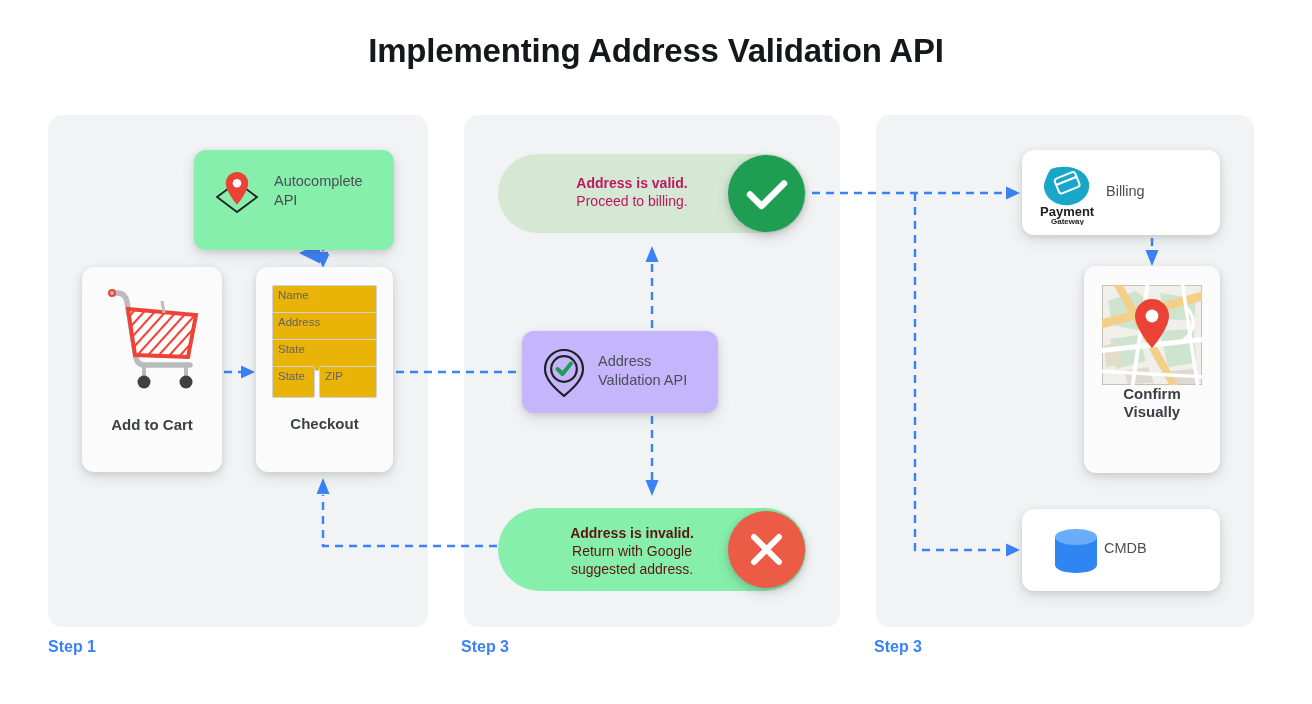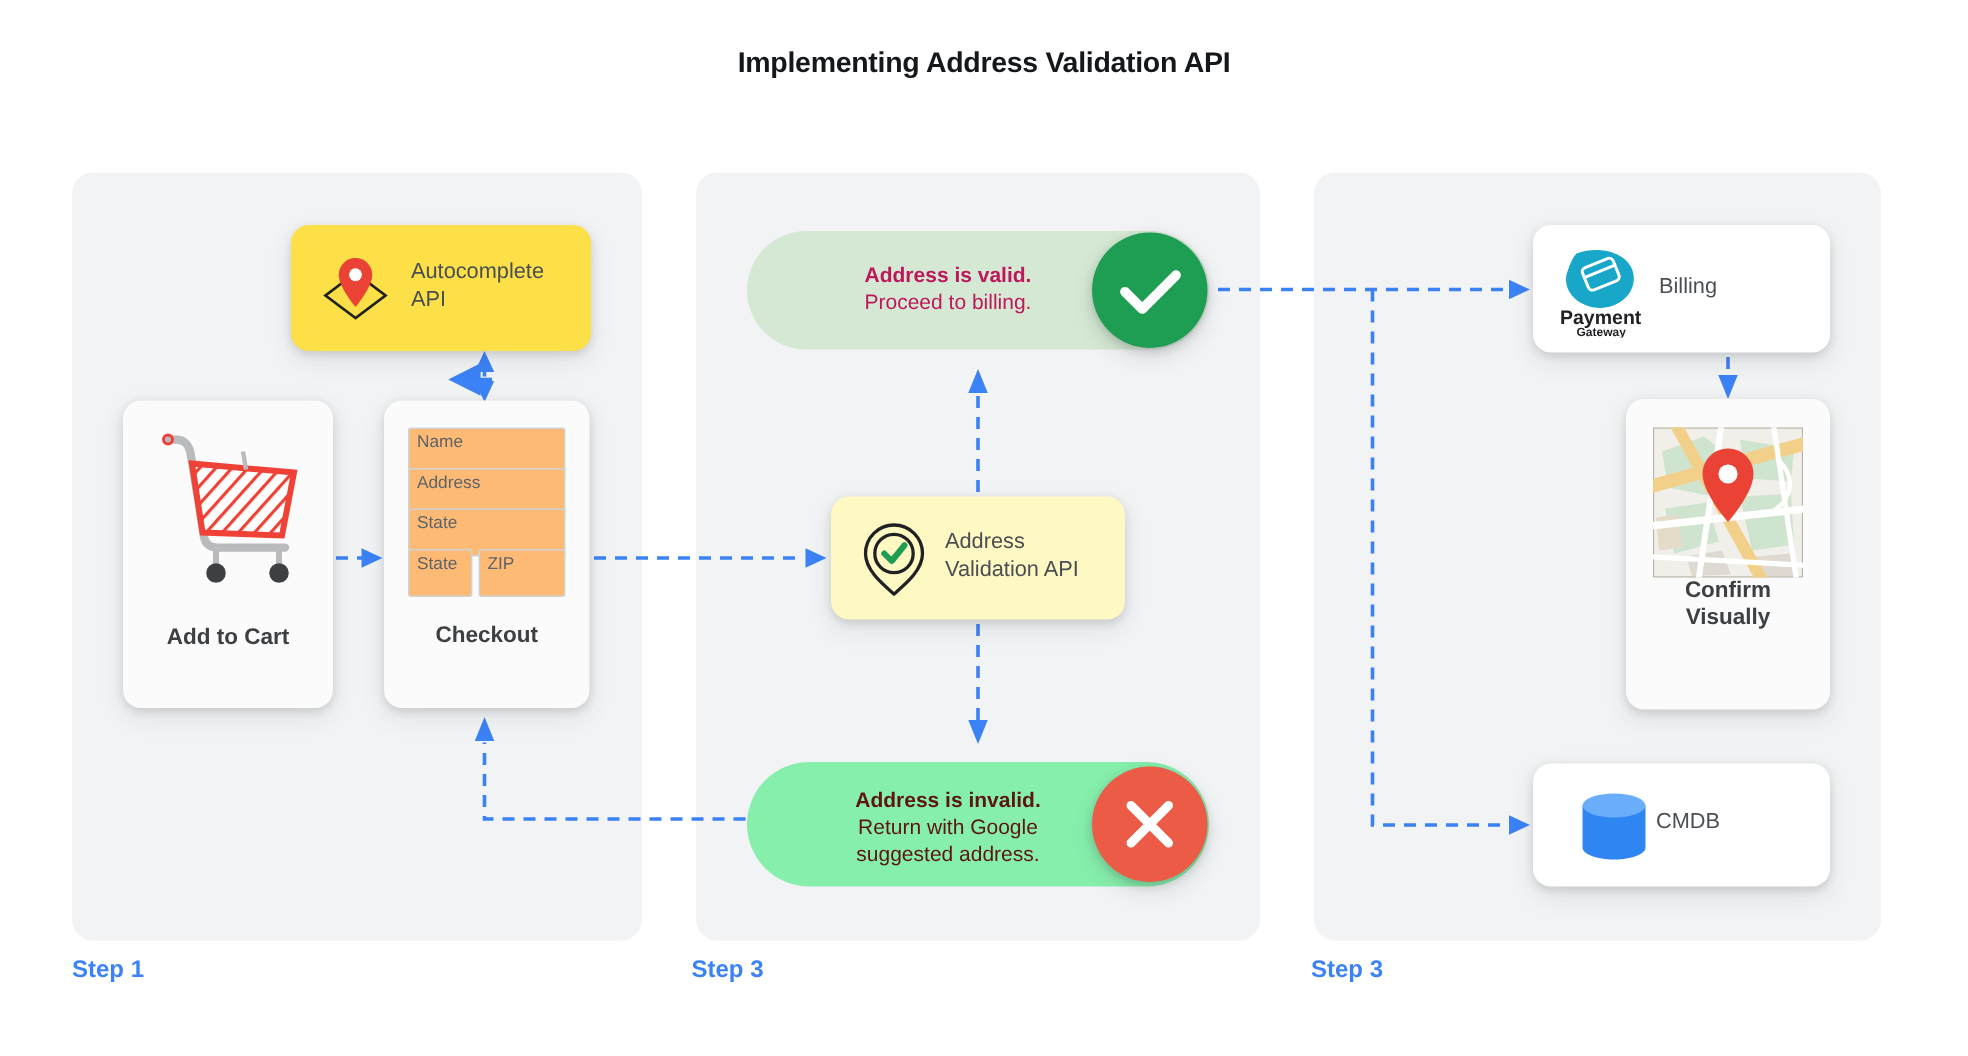--- a/index.html
+++ b/index.html
@@ -15,21 +15,21 @@
     overflow: hidden;
     color: #3c4043;
   }
   .stage { position: absolute; inset: 0; }
 
   
   #page-title {
     position: absolute;
     left: 0; right: 0; top: 32px;
     text-align: center;
-    font-size: 19px;
+    font-size: 33px;
     font-weight: bold;
     color: #15181b;
     letter-spacing: -0.2px;
   }
 
   
   .panel {
     position: absolute;
     background: #f1f3f4;
     border-radius: 14px;
@@ -67,54 +67,54 @@
     position: absolute;
     left: 0; right: 0;
     text-align: center;
     font-size: 15px;
     font-weight: bold;
     color: #3c4043;
     line-height: 1.22;
   }
 
   
-  #card-autocomplete { left: 194px; top: 150px; width: 200px; height: 84px; background:#fde047; }
+  #card-autocomplete { left: 194px; top: 150px; width: 200px; height: 100px; background:#86efac; }
   #card-autocomplete .ico { position: absolute; left: 14px; top: 18px; }
   #card-autocomplete .txt { position: absolute; left: 80px; top: 22px; width: 115px; }
 
   
   #card-cart { left: 82px; top: 267px; width: 140px; height: 205px; }
   #card-cart .ico { position: absolute; left: 22px; top: 16px; }
   #card-cart .card-caption { top: 149px; }
 
   
   #card-checkout { left: 256px; top: 267px; width: 137px; height: 205px; }
   .form-field {
     position: absolute;
-    background: #fdba74;
+    background: #eab308;
     border: 1px solid #cfd3d6;
     border-radius: 2px;
     font-size: 11.5px;
     color: #5f6368;
     padding-left: 5px;
     line-height: 18px;
     height: 32px;
     box-sizing: border-box;
     overflow: hidden;
     white-space: nowrap;
   }
   #field-name    { left: 16px; top: 18px;  width: 105px; }
   #field-address { left: 16px; top: 45px;  width: 105px; }
   #field-city    { left: 16px; top: 72px;  width: 105px; }
   #field-state   { left: 16px; top: 99px;  width: 43px;  }
   #field-zip     { left: 63px; top: 99px;  width: 58px;  }
   #card-checkout .card-caption { top: 148px; }
 
   
-  #card-validation { left: 554px; top: 331px; width: 196px; height: 82px; background:#fef9c3; }
+  #card-validation { left: 522px; top: 331px; width: 196px; height: 82px; background:#c4b5fd; }
   #card-validation .ico { position: absolute; left: 16px; top: 15px; }
   #card-validation .txt { position: absolute; left: 76px; top: 21px; width: 115px; }
 
   
   .pill {
     position: absolute;
     border-radius: 48px;
   }
   #pill-valid   { left: 498px; top: 154px; width: 308px; height: 79px; background: #d4e8d4; }
   #pill-invalid { left: 498px; top: 508px; width: 308px; height: 83px; background: #86efac; }

